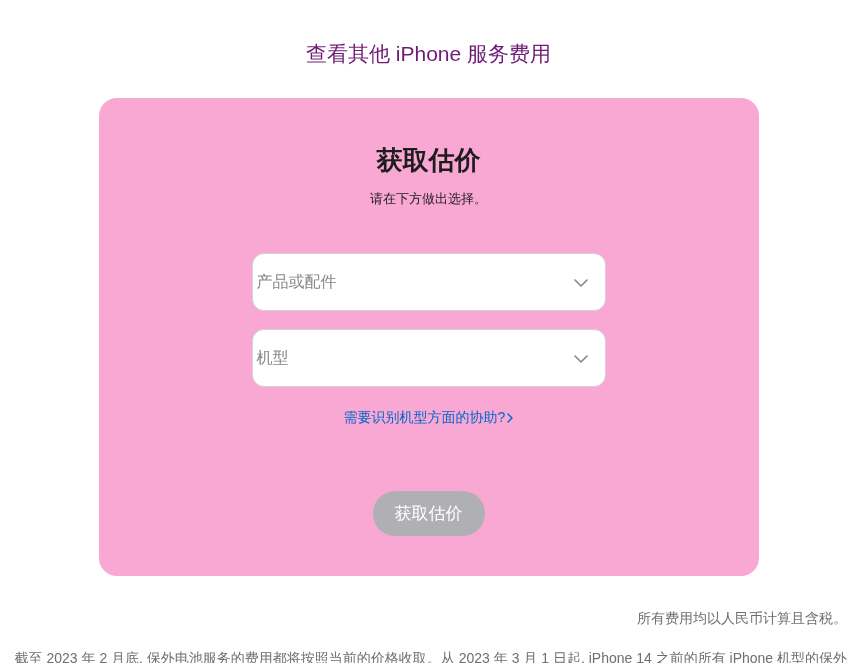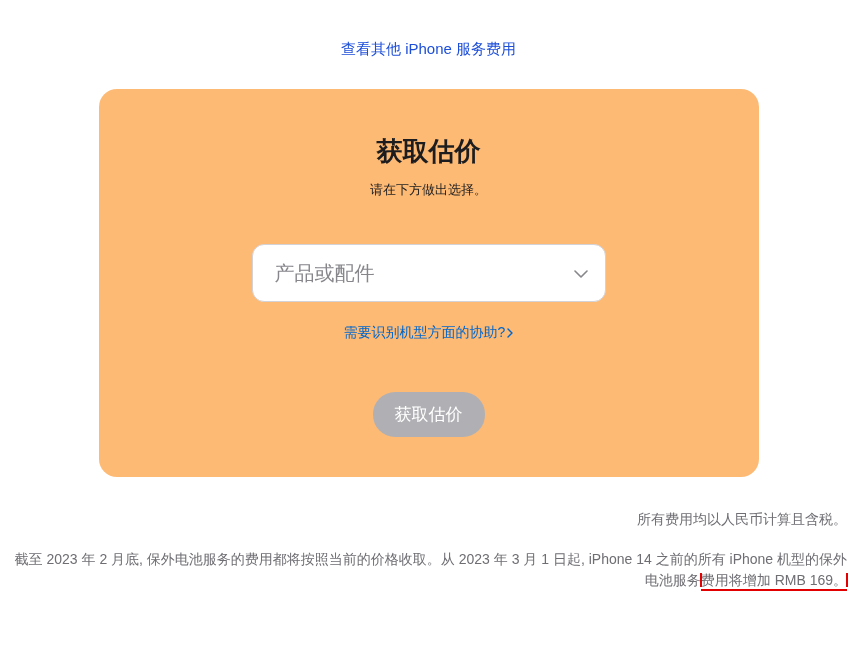--- a/index.html
+++ b/index.html
@@ -10,28 +10,28 @@
       height: 663px;
       overflow: hidden;
       color: #1d1d1f;
     }
     .top-link {
       text-align: center;
       padding-top: 40px;
       padding-bottom: 30px;
     }
     .top-link a {
-      color: #1d4ed8;
+      color: #701a75;
       text-decoration: none;
-      font-size: 15px;
+      font-size: 21px;
     }
     .card {
       width: 660px;
       margin: 0 auto;
-      background: #fdba74;
+      background: #f9a8d4;
       border-radius: 18px;
       padding: 45px 40px 40px;
       text-align: center;
     }
     .card-title {
       font-size: 26px;
       font-weight: 600;
       color: #1d1d1f;
       margin-bottom: 12px;
     }
@@ -44,22 +44,22 @@
       position: relative;
       width: 354px;
       margin: 0 auto 18px;
     }
     .select-field {
       width: 100%;
       height: 58px;
       background: #fff;
       border: 1px solid #d2d2d7;
       border-radius: 12px;
-      padding: 0 40px 0 22px;
-      font-size: 20px;
+      padding: 0 40px 0 4px;
+      font-size: 16px;
       color: #86868b;
       text-align: left;
       display: flex;
       align-items: center;
       cursor: pointer;
       appearance: none;
     }
     .select-chevron {
       position: absolute;
       right: 18px;
@@ -68,21 +68,21 @@
       pointer-events: none;
       color: #86868b;
     }
     .help-link {
       display: inline-flex;
       align-items: center;
       color: #06c;
       font-size: 14px;
       text-decoration: none;
       margin-top: 4px;
-      margin-bottom: 50px;
+      margin-bottom: 64px;
     }
     .help-link .chev {
       margin-left: 2px;
     }
     .submit-btn {
       display: inline-block;
       background: #b0b0b4;
       color: #fff;
       font-size: 17px;
       padding: 11px 22px;
@@ -135,20 +135,30 @@
     <div class="select-field">
       <span>产品或配件</span>
     </div>
     <span class="select-chevron">
       <svg width="14" height="8" viewBox="0 0 14 8" fill="none">
           <path d="M1 1L7 7L13 1" stroke="#86868b" stroke-width="1.6" stroke-linecap="round" stroke-linejoin="round"></path>
         </svg>
     </span>
   </div>
 
+  <div class="select-wrap">
+    <div class="select-field">
+      <span>机型</span>
+    </div>
+    <span class="select-chevron">
+      <svg width="14" height="8" viewBox="0 0 14 8" fill="none">
+          <path d="M1 1L7 7L13 1" stroke="#86868b" stroke-width="1.6" stroke-linecap="round" stroke-linejoin="round"></path>
+        </svg>
+    </span>
+  </div>
 
   <a href="#" class="help-link">
     <span>需要识别机型方面的协助?</span>
     <span class="chev">
       <svg width="6" height="10" viewBox="0 0 6 10" fill="none">
           <path d="M1 1L5 5L1 9" stroke="#06c" stroke-width="1.4" stroke-linecap="round" stroke-linejoin="round"></path>
         </svg>
     </span>
   </a>
 

